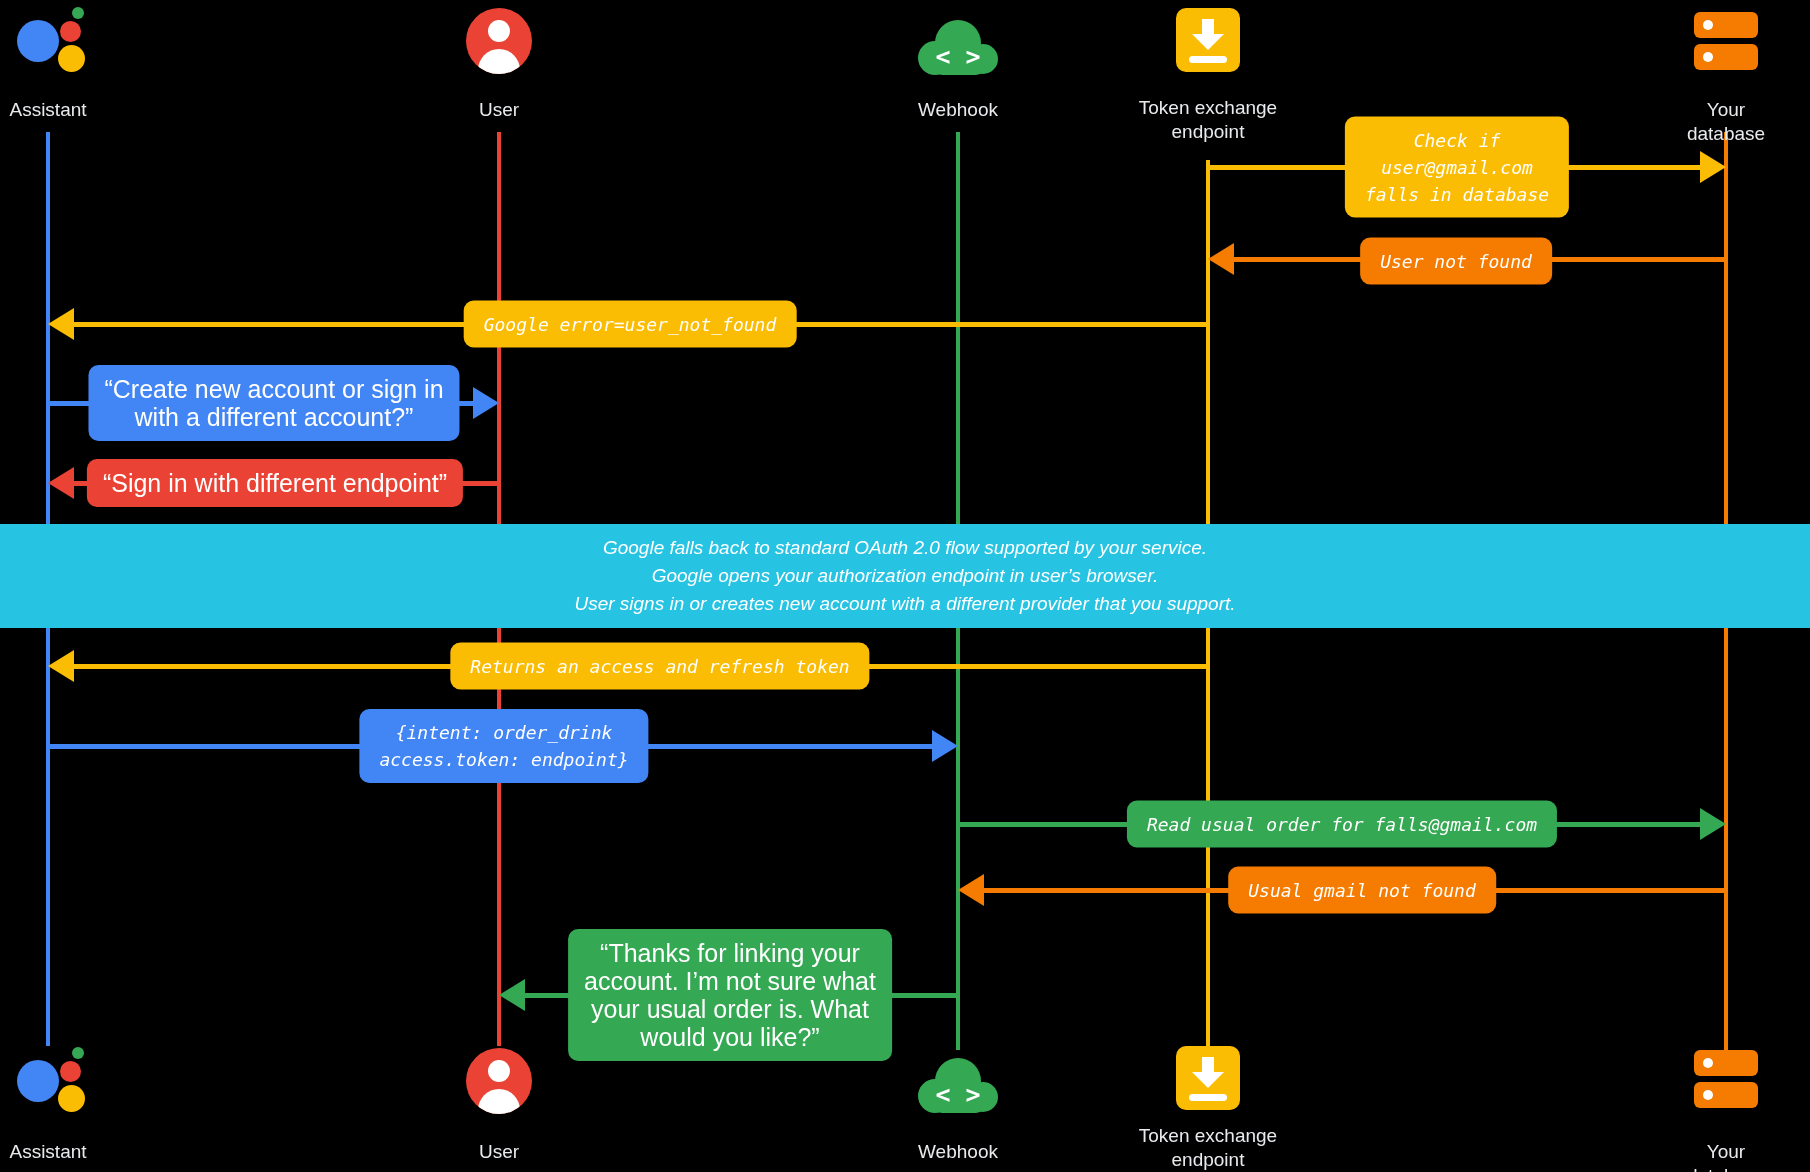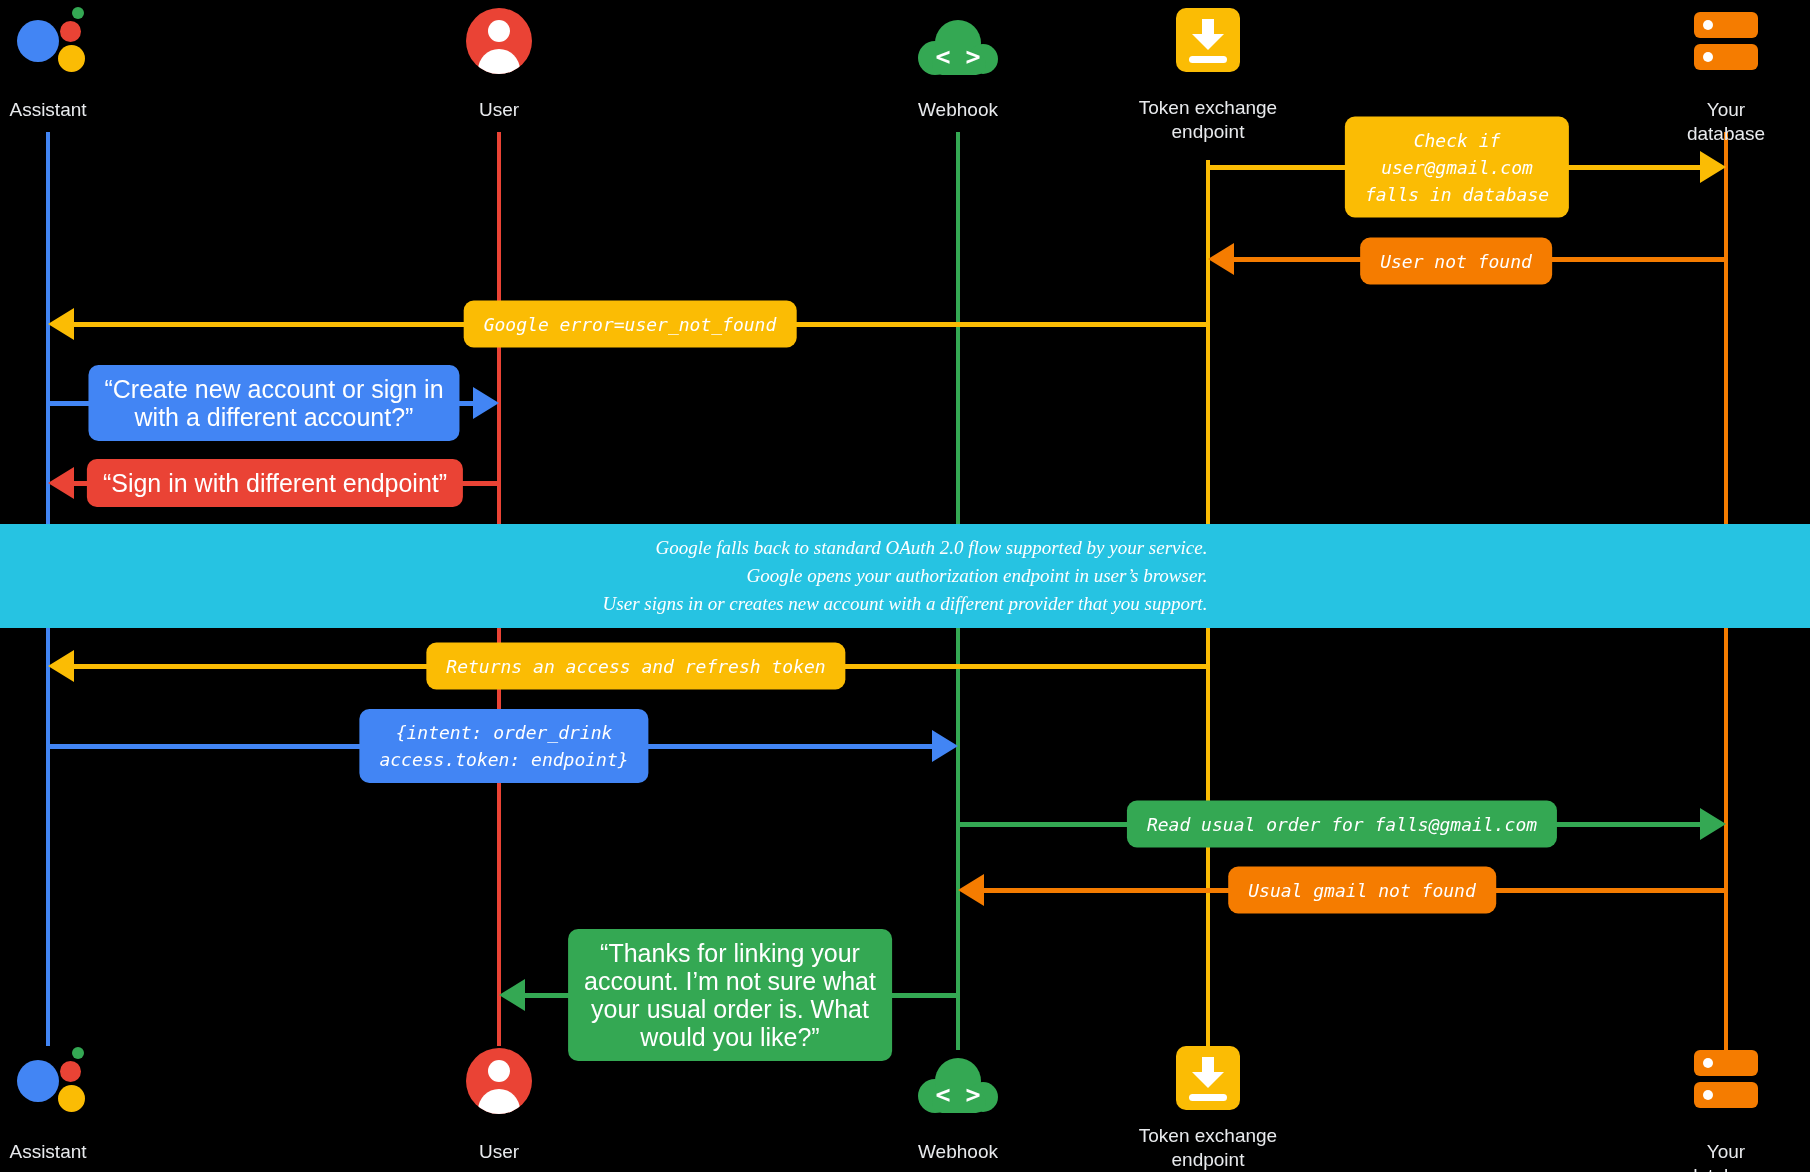--- a/index.html
+++ b/index.html
@@ -17,22 +17,22 @@
     position:relative;width:1810px;height:1172px;background:#000;
     overflow:hidden;font-family:"Liberation Sans",sans-serif;
   }
   
   .lifeline{position:absolute;width:4px;z-index:1;}
   
   .banner{
     position:absolute;left:0;top:524px;width:1810px;height:104px;z-index:2;
     display:flex;align-items:center;justify-content:center;
     background:var(--cyan);color:var(--ink);
-    font-family:Liberation Serif, serif;font-style:italic;
-    font-size:19px;line-height:28px;text-align:right;white-space:pre-line;
+    font-family:Liberation Sans, sans-serif;font-style:italic;
+    font-size:19px;line-height:28px;text-align:center;white-space:pre-line;
   }
   
   .msg-line{position:absolute;height:5px;z-index:3;}
   .ah{position:absolute;width:0;height:0;z-index:3;
       border-top:16px solid transparent;border-bottom:16px solid transparent;}
   .ah-r{border-left:26px solid;}
   .ah-l{border-right:26px solid;}
   
   .label{
     position:absolute;transform:translate(-50%,-50%);z-index:5;
@@ -170,21 +170,21 @@
     <div class="label sans" style="left:275px;top:483px;background:var(--red)">“Sign in with different endpoint”</div>
   </div>
 
   <div class="banner">Google falls back to standard OAuth 2.0 flow supported by your service.
 Google opens your authorization endpoint in user’s browser.
 User signs in or creates new account with a different provider that you support.</div>
 
   <div>
     <div class="ah ah-l" style="left:48px;top:650px;border-right-color:var(--yellow)"></div>
     <div class="msg-line" style="left:74px;top:664px;width:1134px;background:var(--yellow)"></div>
-    <div class="label mono" style="left:636px;top:666px;background:var(--yellow)">Returns an access and refresh token</div>
+    <div class="label mono" style="left:660px;top:666px;background:var(--yellow)">Returns an access and refresh token</div>
   </div>
 
   <div>
     <div class="msg-line" style="left:48px;top:744px;width:884px;background:var(--blue)"></div>
     <div class="ah ah-r" style="left:932px;top:730px;border-left-color:var(--blue)"></div>
     <div class="label mono" style="left:504px;top:746px;background:var(--blue)">{intent: order_drink
 access.token: endpoint}</div>
   </div>
 
   <div>

